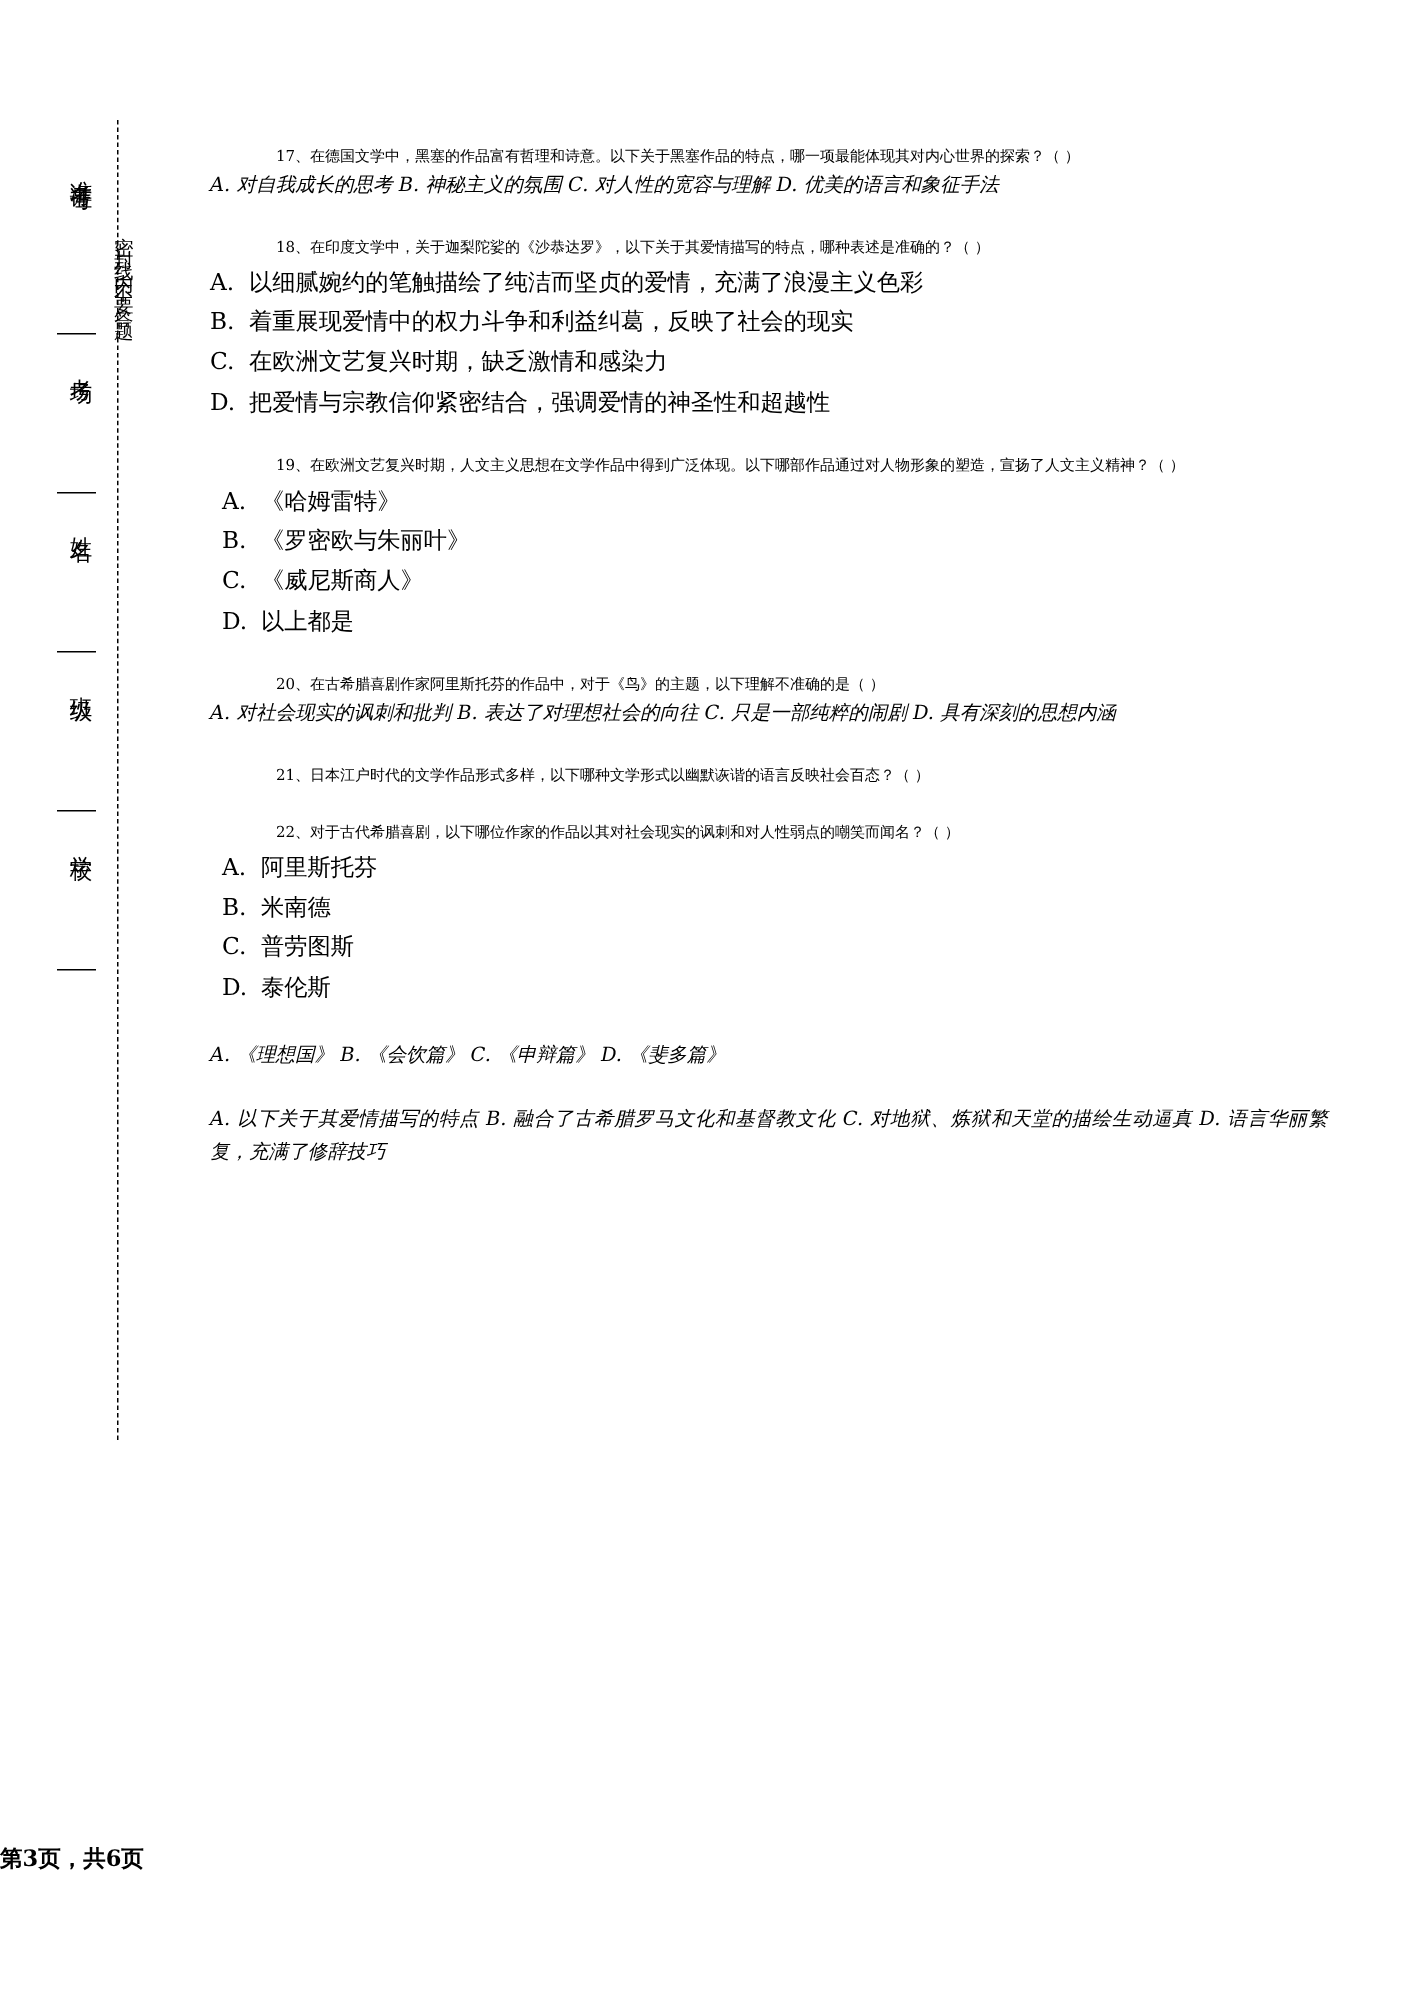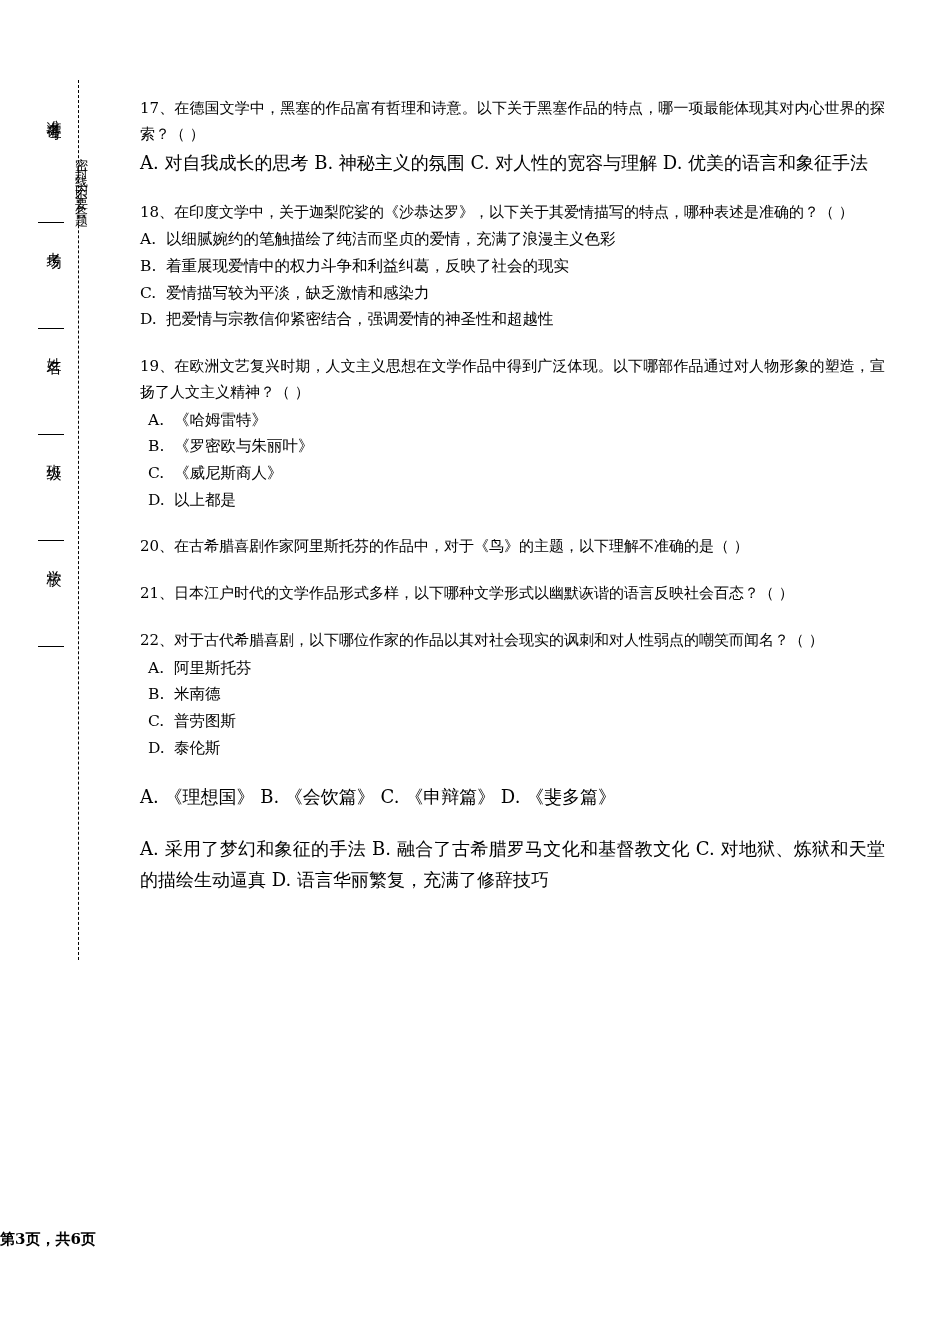--- a/index.html
+++ b/index.html
@@ -63,28 +63,30 @@
   .page {
     position: absolute;
     left: 140px;
     top: 96px;
     width: 745px;
   }
   .question {
     margin-bottom: 21px;
   }
   .q-stem {
-    font-size: 15px;
+    font-size: 10px;
     line-height: 1.72;
     text-align: justify;
+    margin-left: 44px;
   }
   .q-options-inline {
-    font-size: 18px;
+    font-size: 13px;
     line-height: 1.72;
     text-align: justify;
+    font-style: italic;
   }
   .q-options-list {
     font-size: 15.5px;
     line-height: 1.72;
     margin-top: 1px;
   }
   .opt-row {
     display: flex;
     align-items: baseline;
   }
@@ -158,21 +160,21 @@
       <div class="opt-row">
         <span class="opt-letter">A.</span>
         <span class="opt-text">以细腻婉约的笔触描绘了纯洁而坚贞的爱情，充满了浪漫主义色彩</span>
       </div>
       <div class="opt-row">
         <span class="opt-letter">B.</span>
         <span class="opt-text">着重展现爱情中的权力斗争和利益纠葛，反映了社会的现实</span>
       </div>
       <div class="opt-row">
         <span class="opt-letter">C.</span>
-        <span class="opt-text">爱情描写较为平淡，缺乏激情和感染力</span>
+        <span class="opt-text">在欧洲文艺复兴时期，缺乏激情和感染力</span>
       </div>
       <div class="opt-row">
         <span class="opt-letter">D.</span>
         <span class="opt-text">把爱情与宗教信仰紧密结合，强调爱情的神圣性和超越性</span>
       </div>
     </div>
   </div>
 
   <div class="question">
     <div class="q-stem">19、在欧洲文艺复兴时期，人文主义思想在文学作品中得到广泛体现。以下哪部作品通过对人物形象的塑造，宣扬了人文主义精神？（ ）</div>
@@ -191,20 +193,21 @@
       </div>
       <div class="opt-row">
         <span class="opt-letter">D.</span>
         <span class="opt-text">以上都是</span>
       </div>
     </div>
   </div>
 
   <div class="question">
     <div class="q-stem">20、在古希腊喜剧作家阿里斯托芬的作品中，对于《鸟》的主题，以下理解不准确的是（ ）</div>
+    <div class="q-options-inline">A. 对社会现实的讽刺和批判 B. 表达了对理想社会的向往 C. 只是一部纯粹的闹剧 D. 具有深刻的思想内涵</div>
   </div>
 
   <div class="question">
     <div class="q-stem">21、日本江户时代的文学作品形式多样，以下哪种文学形式以幽默诙谐的语言反映社会百态？（ ）</div>
   </div>
 
   <div class="question">
     <div class="q-stem">22、对于古代希腊喜剧，以下哪位作家的作品以其对社会现实的讽刺和对人性弱点的嘲笑而闻名？（ ）</div>
     <div class="q-options-list opt-indent">
       <div class="opt-row">
@@ -224,18 +227,18 @@
         <span class="opt-text">泰伦斯</span>
       </div>
     </div>
   </div>
 
   <div class="question">
     <div class="q-options-inline">A. 《理想国》  B. 《会饮篇》  C. 《申辩篇》  D. 《斐多篇》</div>
   </div>
 
   <div class="question">
-    <div class="q-options-inline">A. 采用了梦幻和象征的手法 B. 融合了古希腊罗马文化和基督教文化 C. 对地狱、炼狱和天堂的描绘生动逼真 D. 语言华丽繁复，充满了修辞技巧</div>
+    <div class="q-options-inline">A. 以下关于其爱情描写的特点 B. 融合了古希腊罗马文化和基督教文化 C. 对地狱、炼狱和天堂的描绘生动逼真 D. 语言华丽繁复，充满了修辞技巧</div>
   </div>
 
 </div>
 
 <div class="footer">第3页，共6页</div>
 
 </body></html>

